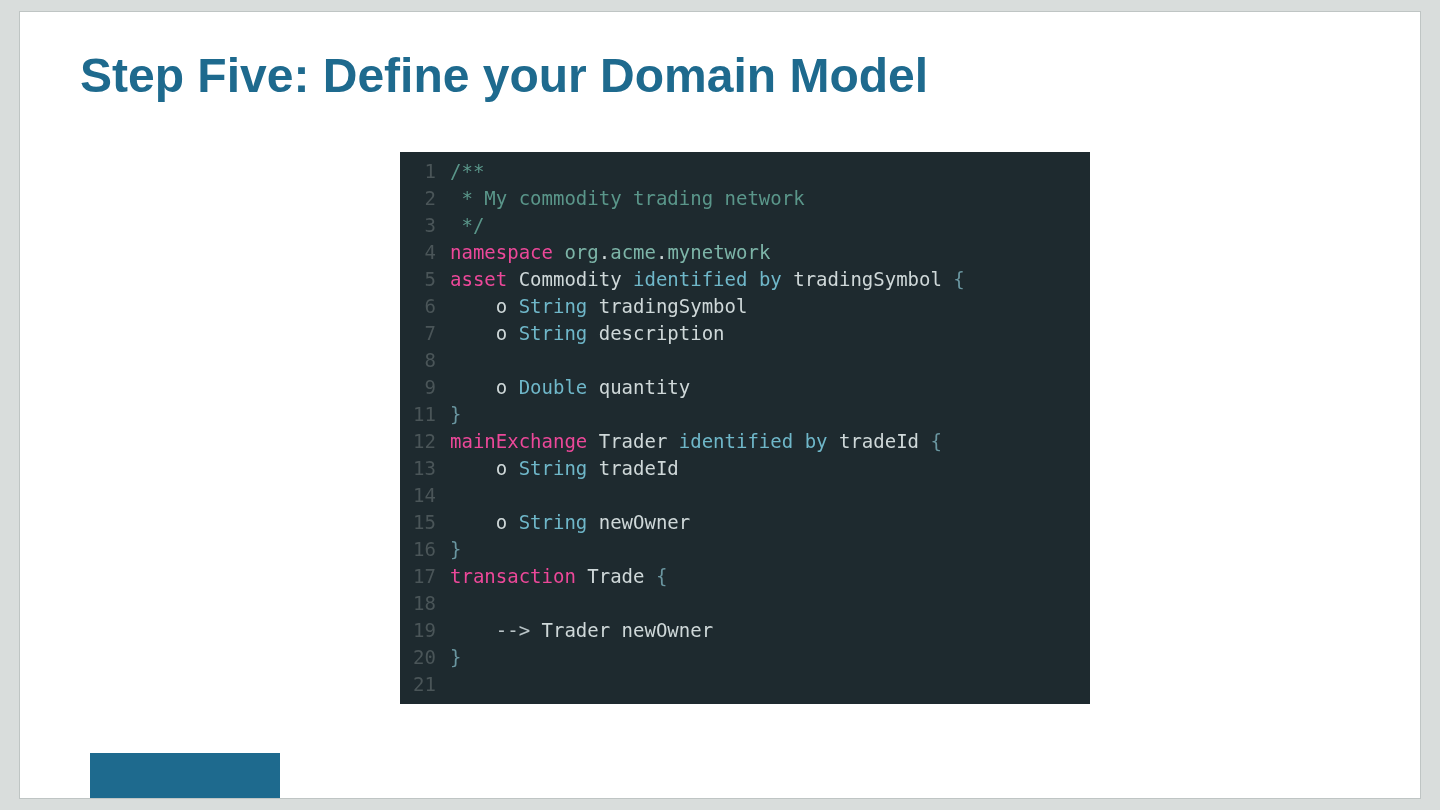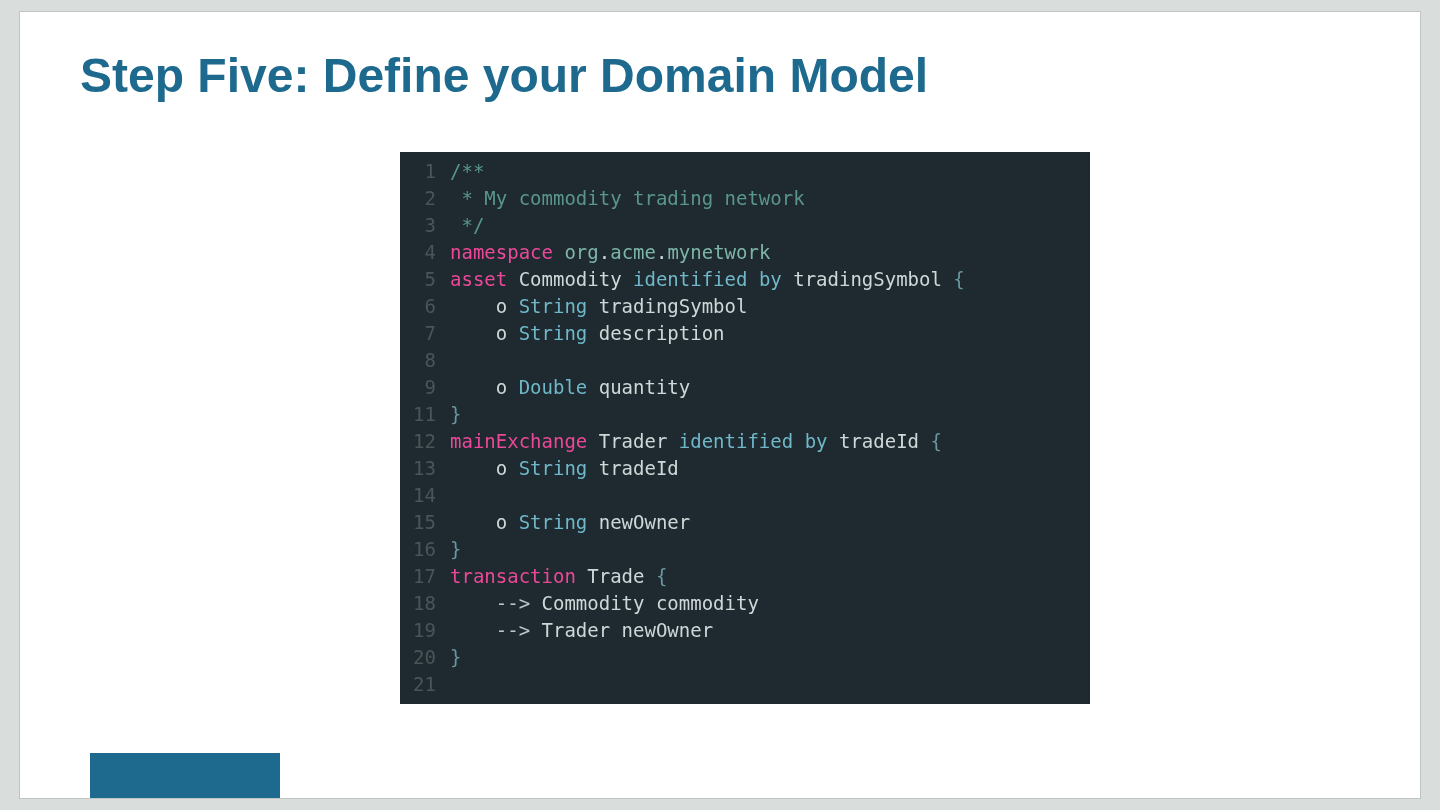--- a/index.html
+++ b/index.html
@@ -82,21 +82,20 @@
       <div class="row">
         <span class="ln">16</span>
         <span class="code"><span class="br">}</span></span>
       </div>
       <div class="row">
         <span class="ln">17</span>
         <span class="code"><span class="kw">transaction</span><span class="id"> Trade </span><span class="br">{</span></span>
       </div>
       <div class="row">
         <span class="ln">18</span>
-        <span class="code"><span class="id">    </span><span class="ar">--&gt;</span><span class="id"> Commodity commodity</span></span>
       </div>
       <div class="row">
         <span class="ln">19</span>
         <span class="code"><span class="id">    </span><span class="ar">--&gt;</span><span class="id"> Trader newOwner</span></span>
       </div>
       <div class="row">
         <span class="ln">20</span>
         <span class="code"><span class="br">}</span></span>
       </div>
       <div class="row">

